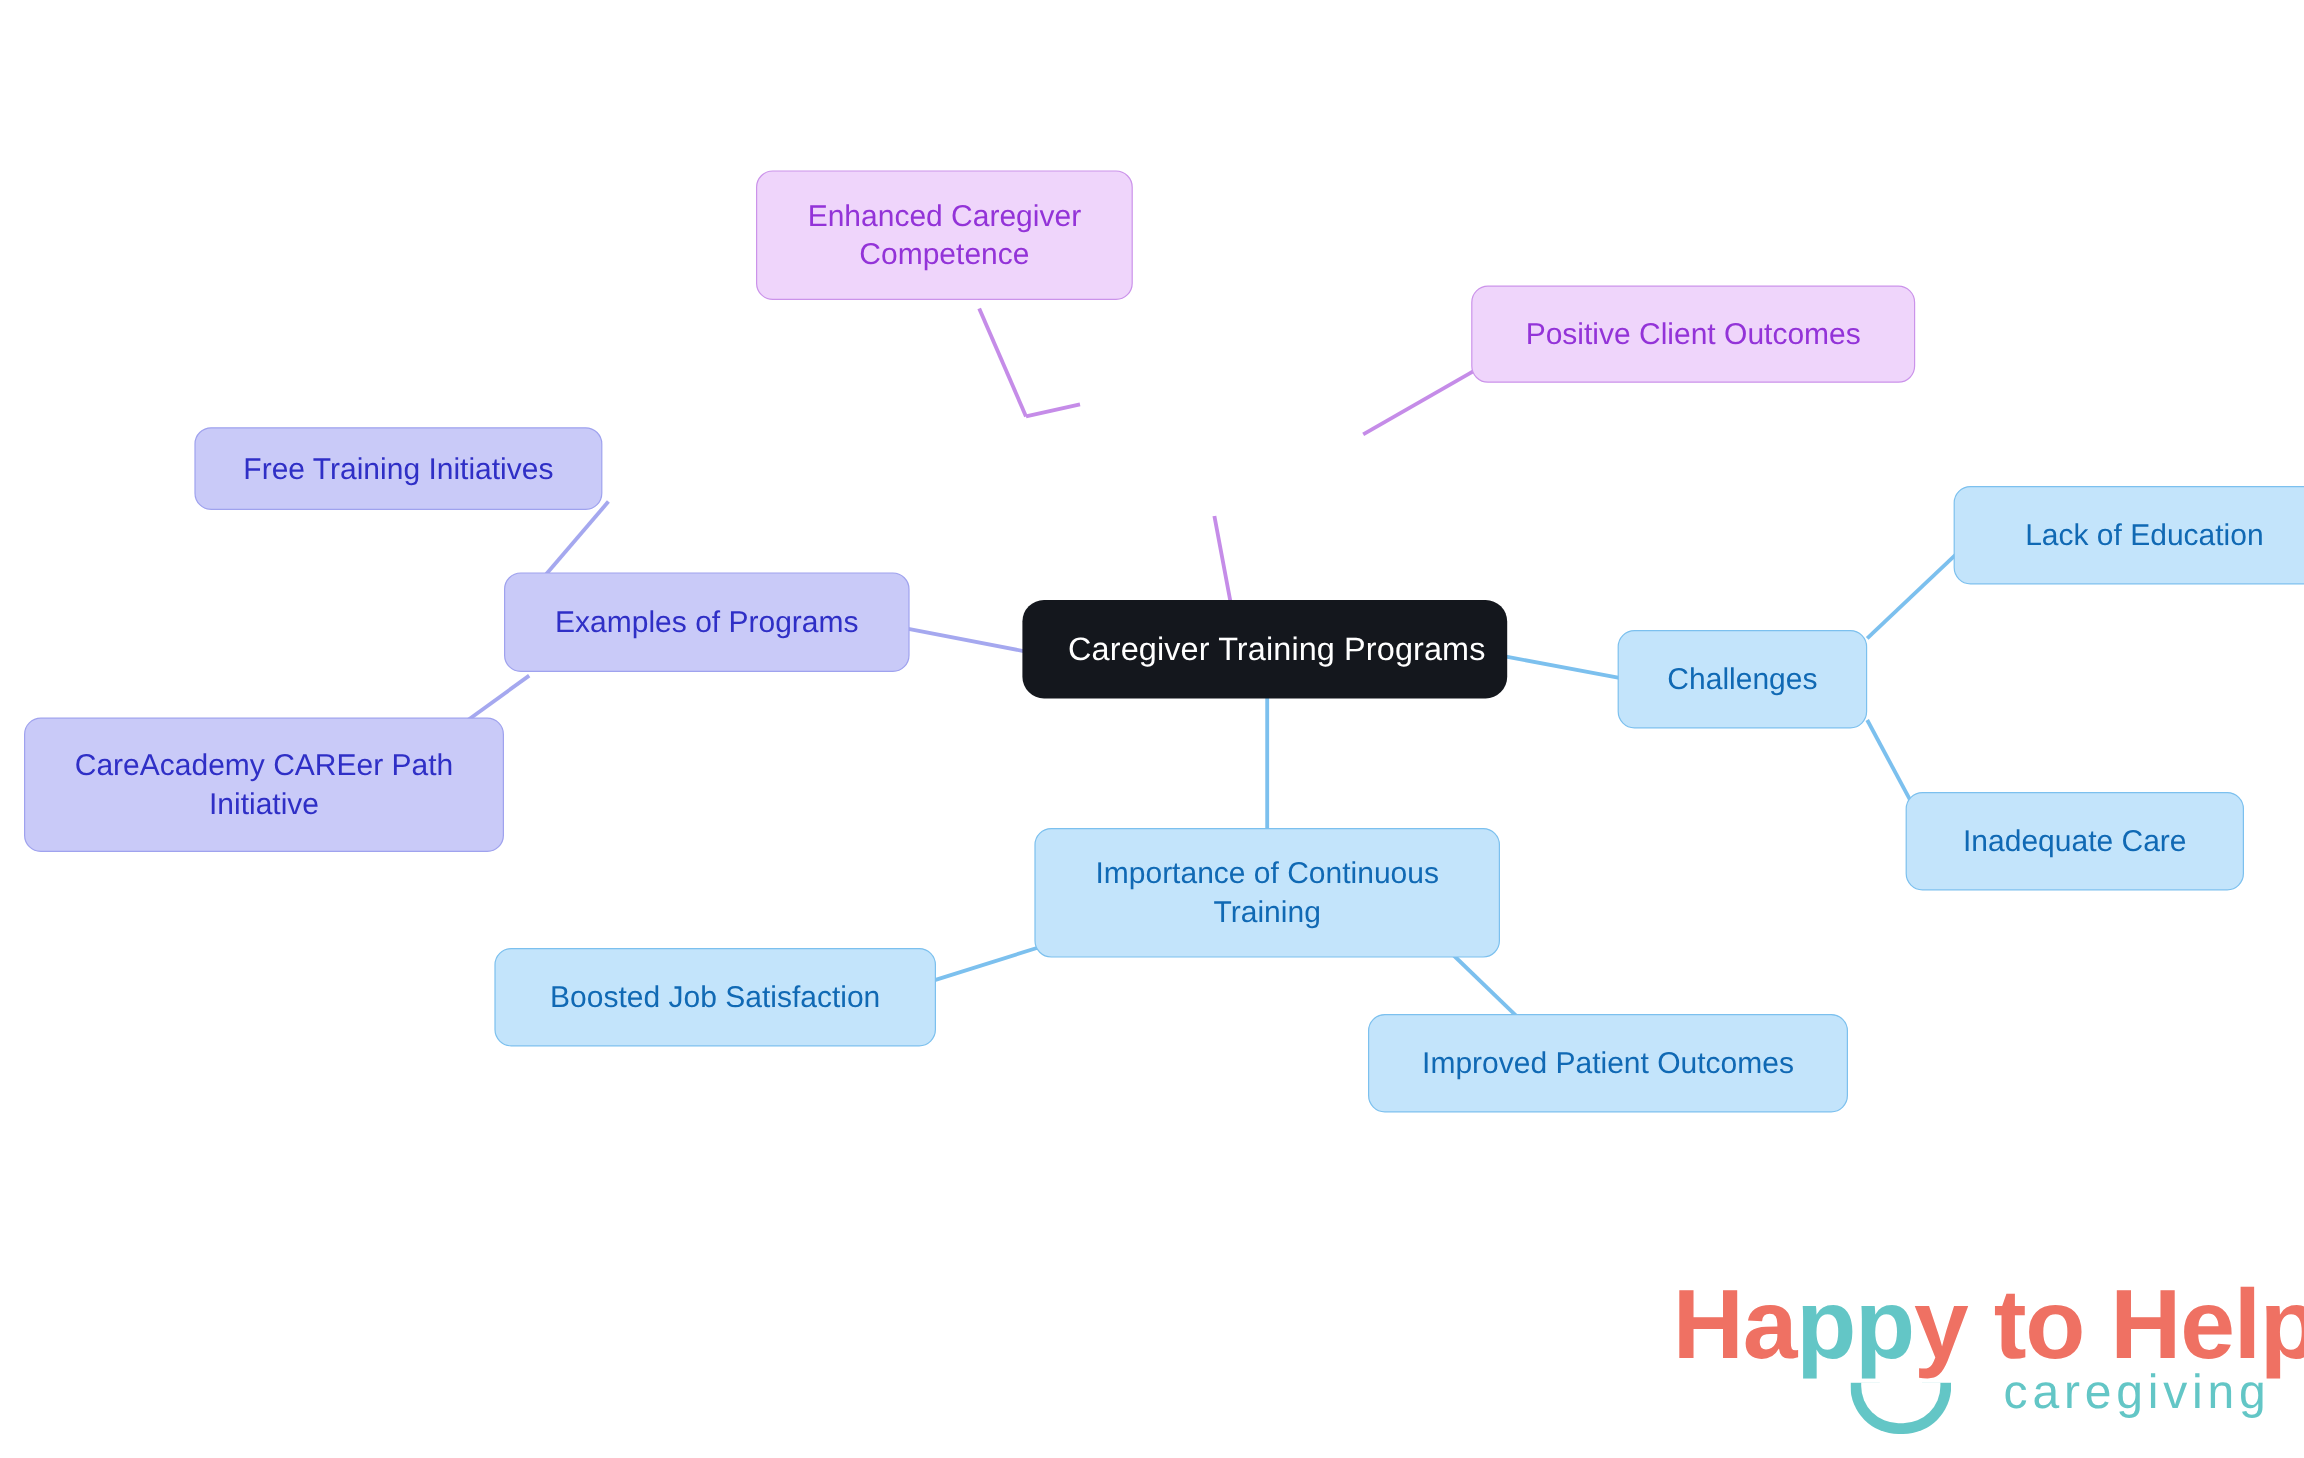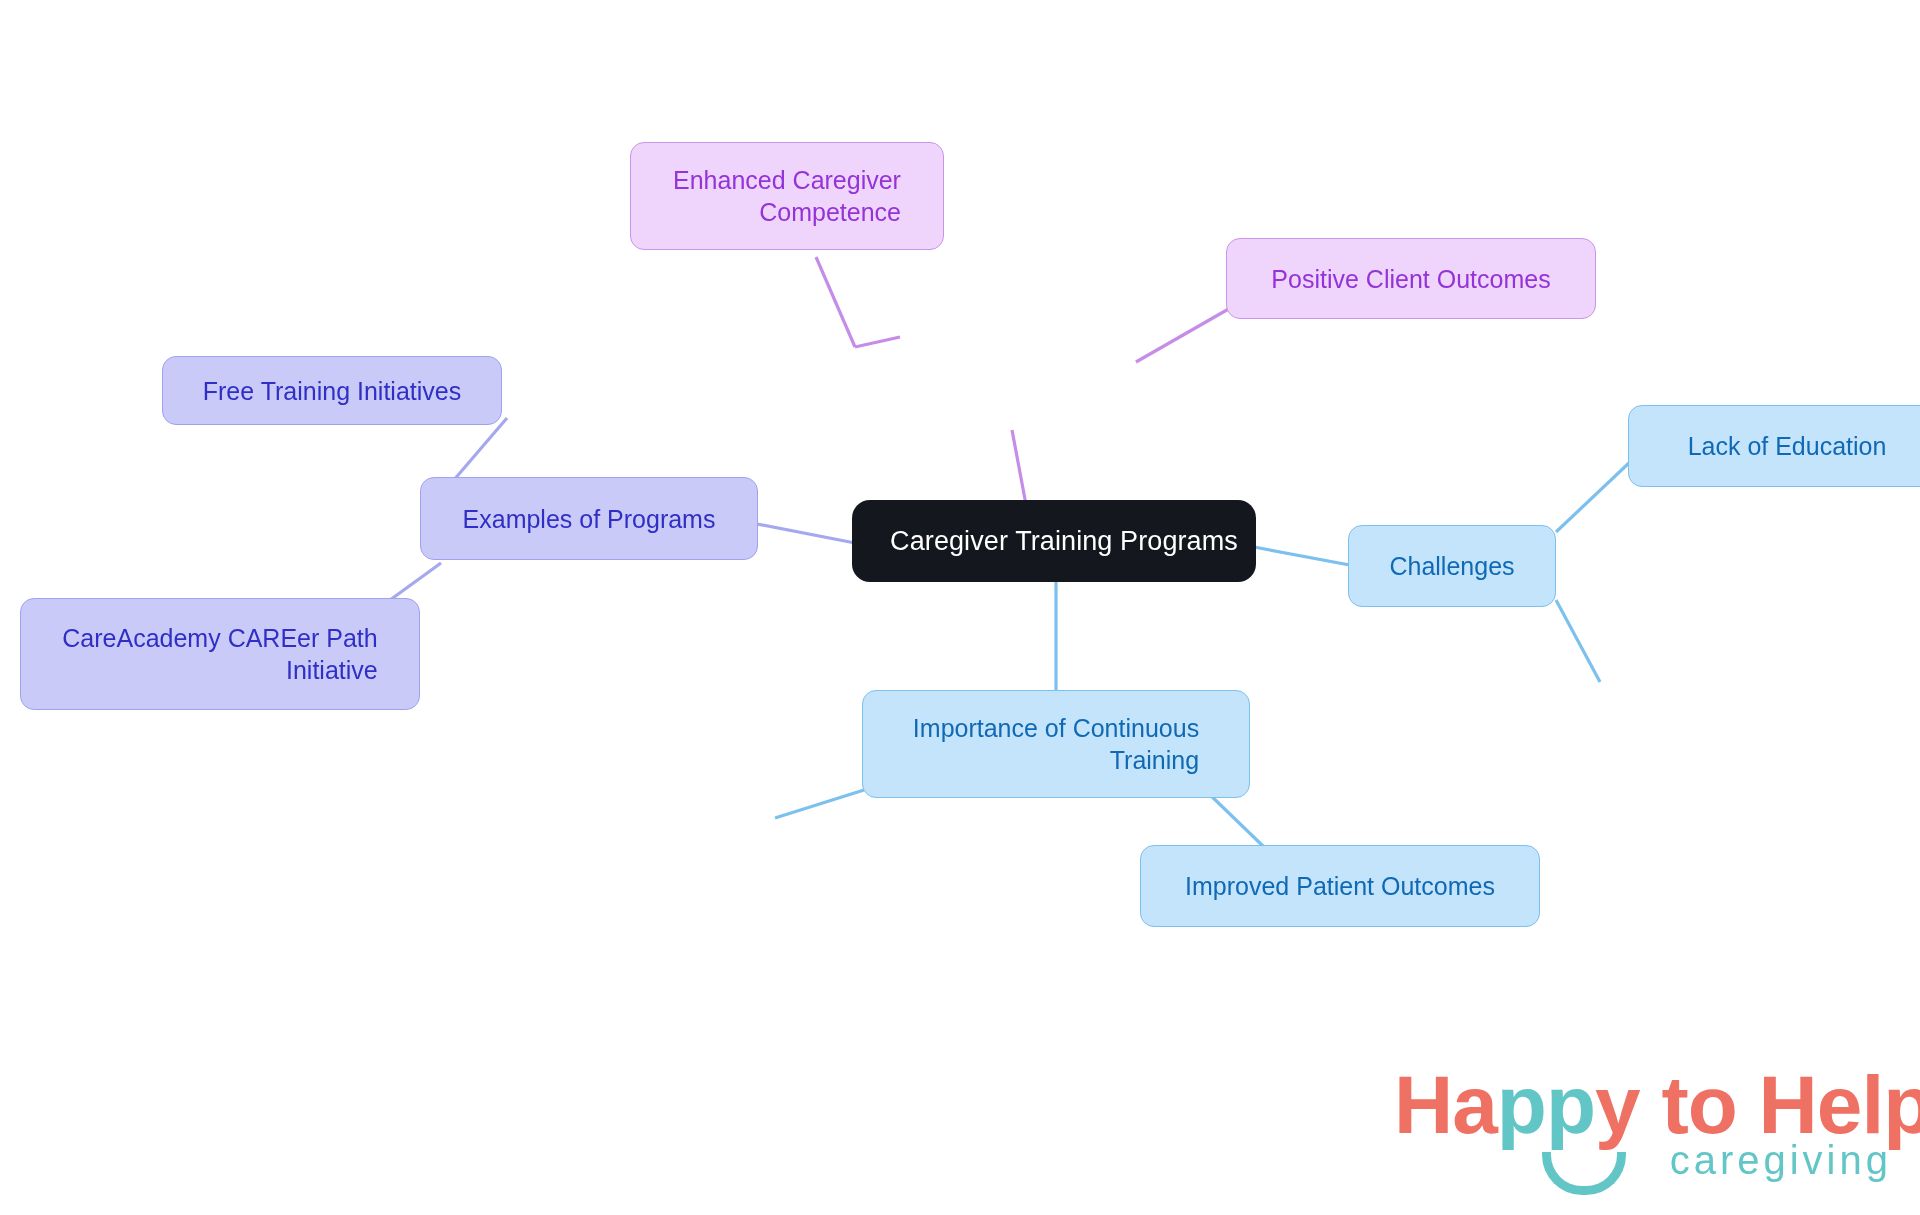--- a/index.html
+++ b/index.html
@@ -49,21 +49,21 @@
   .node-root {
     border-radius: 18px;
     border: none;
     font-size: 27px;
     color: #ffffff;
     background: #14171d;
     letter-spacing: 0.1px;
     padding-left: 34px;
   }
 
-  .node-branch { font-size: 25px; text-align: right; }
+  .node-branch { font-size: 25px; }
 
   
   .fam-purple {
     background: #efd5fb;
     border-color: #cb93ea;
     color: #9333d8;
   }
   
   .fam-indigo {
     background: #c9caf8;
@@ -160,24 +160,26 @@
 
   <div class="node node-branch fam-indigo" style="left:162px; top:356px; width:340px; height:69px;">Free Training Initiatives</div>
 
   <div class="node node-branch fam-indigo" style="left:20px; top:598px; width:400px; height:112px;">CareAcademy CAREer Path
 Initiative</div>
 
   <div class="node node-branch fam-blue" style="left:1348px; top:525px; width:208px; height:82px;">Challenges</div>
 
   <div class="node node-branch fam-blue" style="left:1628px; top:405px; width:318px; height:82px;">Lack of Education</div>
 
+  <div class="node node-branch fam-blue" style="left:1588px; top:660px; width:282px; height:82px;">Inadequate Care</div>
 
   <div class="node node-branch fam-blue" style="left:862px; top:690px; width:388px; height:108px;">Importance of Continuous
 Training</div>
 
+  <div class="node node-branch fam-blue" style="left:412px; top:790px; width:368px; height:82px;">Boosted Job Satisfaction</div>
 
   <div class="node node-branch fam-blue" style="left:1140px; top:845px; width:400px; height:82px;">Improved Patient Outcomes</div>
 
   <div id="logo">
     <div class="logo-main"><span style="color:#ef7163;">Ha</span><span style="color:#63c6c6;">pp</span><span style="color:#ef7163;">y to Help</span></div>
     <div class="smile"></div>
     <div class="logo-sub" style="color:#63c6c6;margin-left:28px;">caregiving</div>
   </div>
 
 </div>

